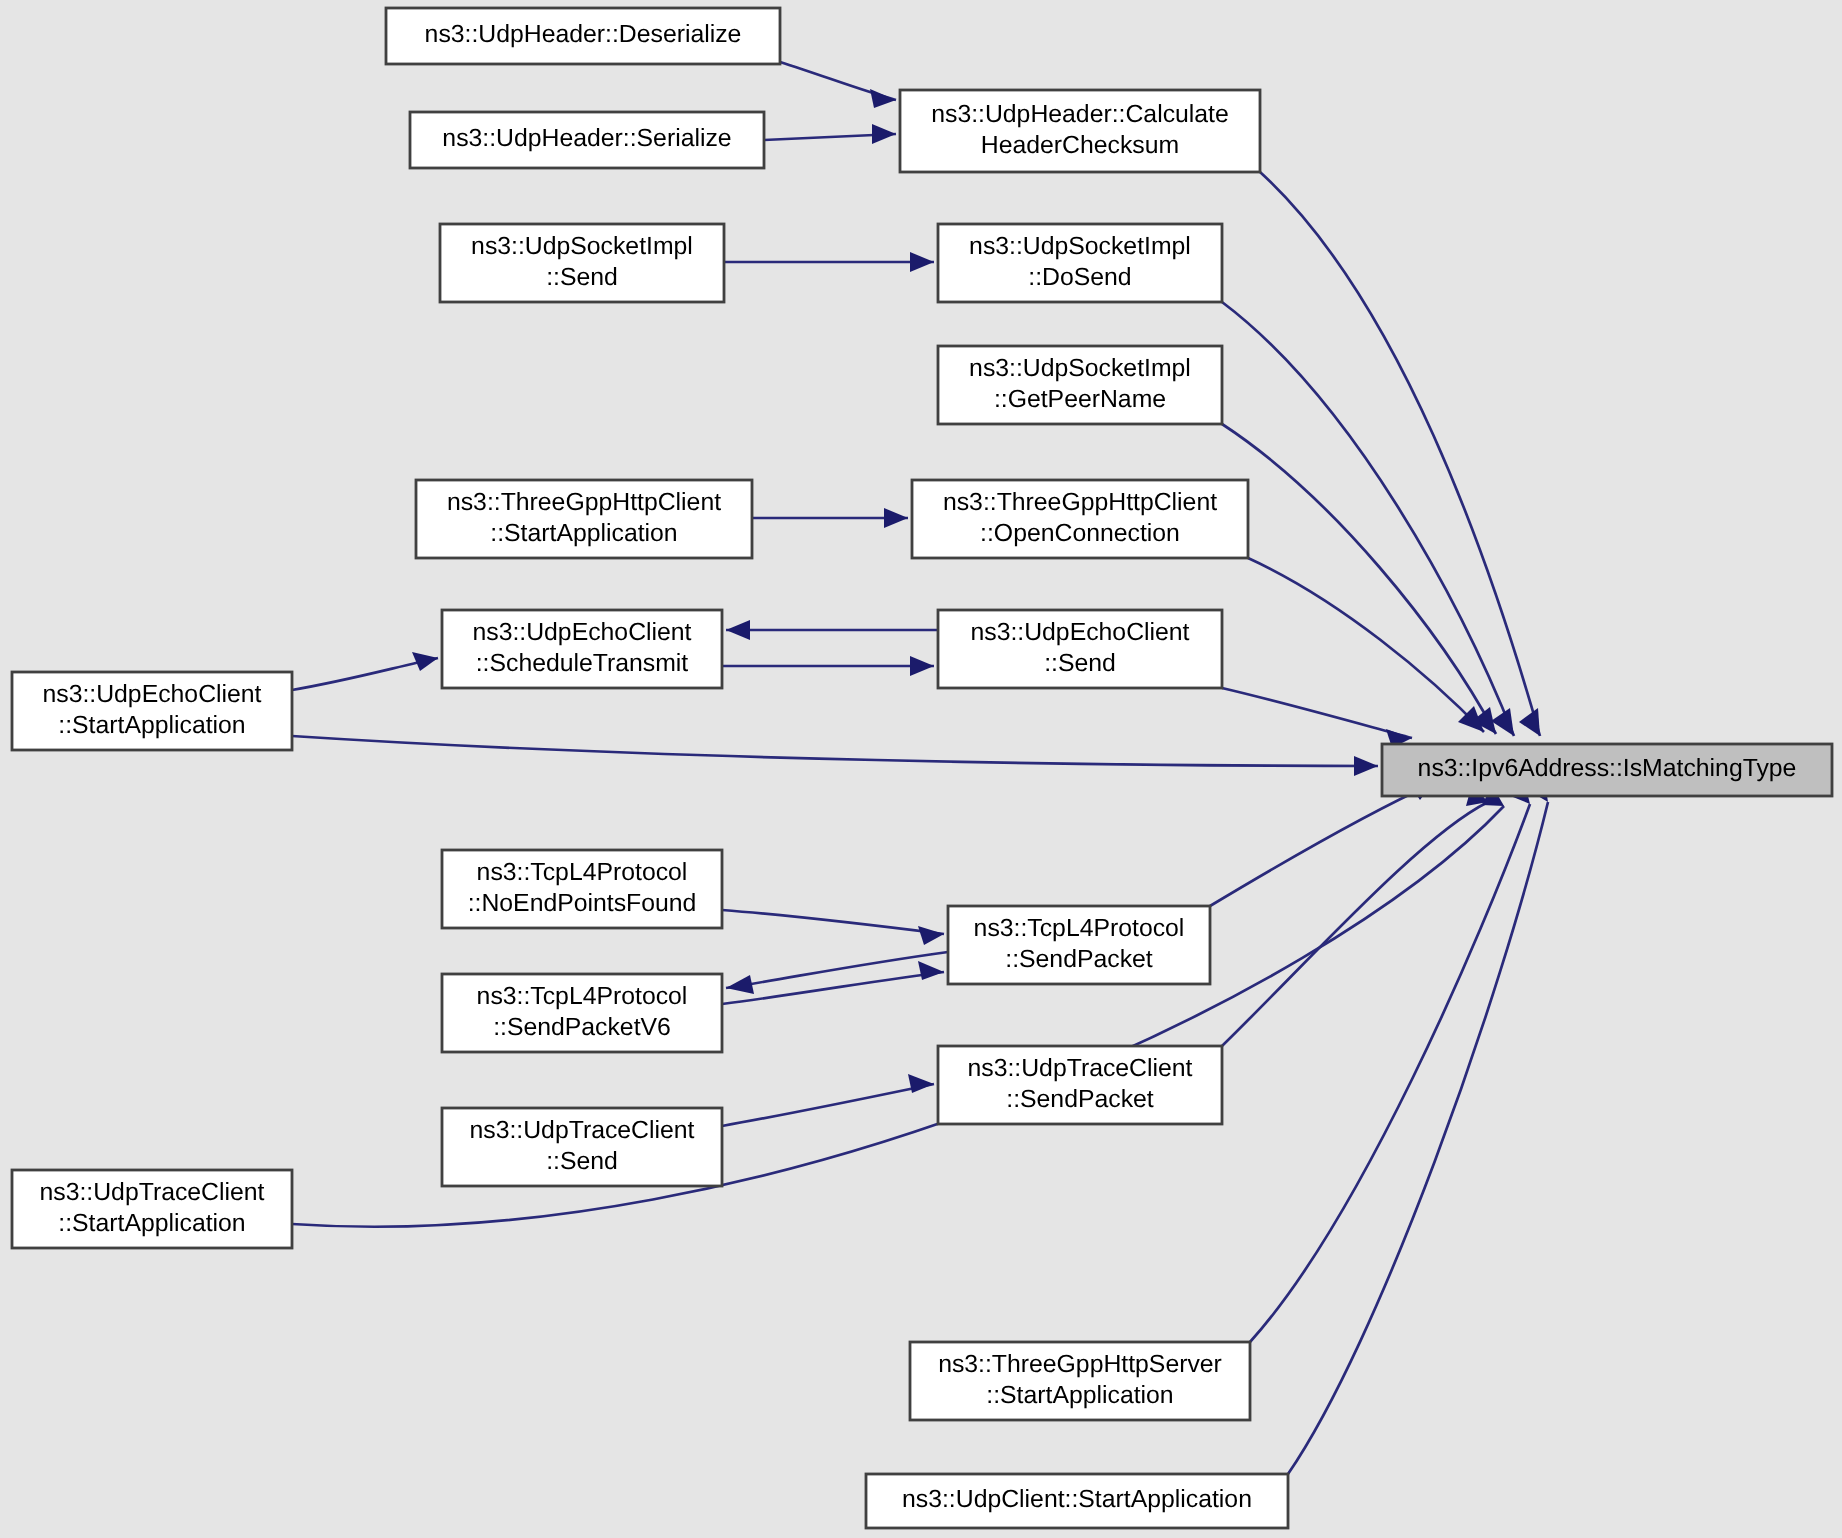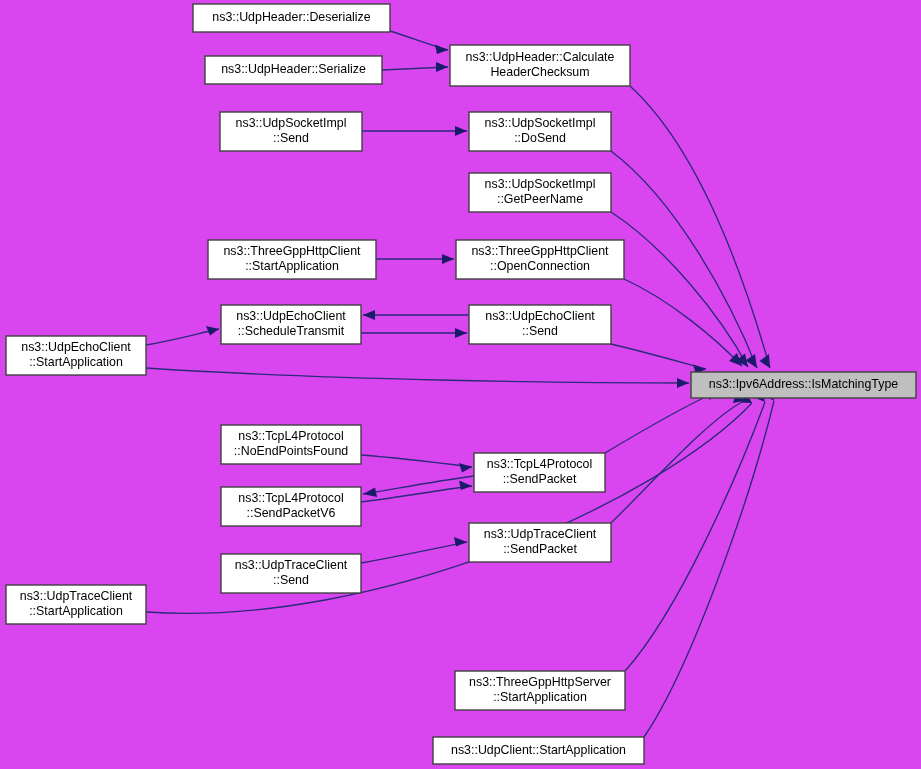--- a/index.html
+++ b/index.html
@@ -8,21 +8,21 @@
     background: #ffffff;
   }
   body {
     font-family: "Liberation Sans", sans-serif;
   }
   #graph-wrap {
     position: relative;
     width: 921px;
     height: 769px;
     overflow: hidden;
-    background: #d946ef;
+    background: #e5e5e5;
   }
   svg#callgraph {
     display: block;
     width: 921px;
     height: 769px;
   }
   .node-box {
     fill: #ffffff;
     stroke: #404040;
     stroke-width: 1.4px;

